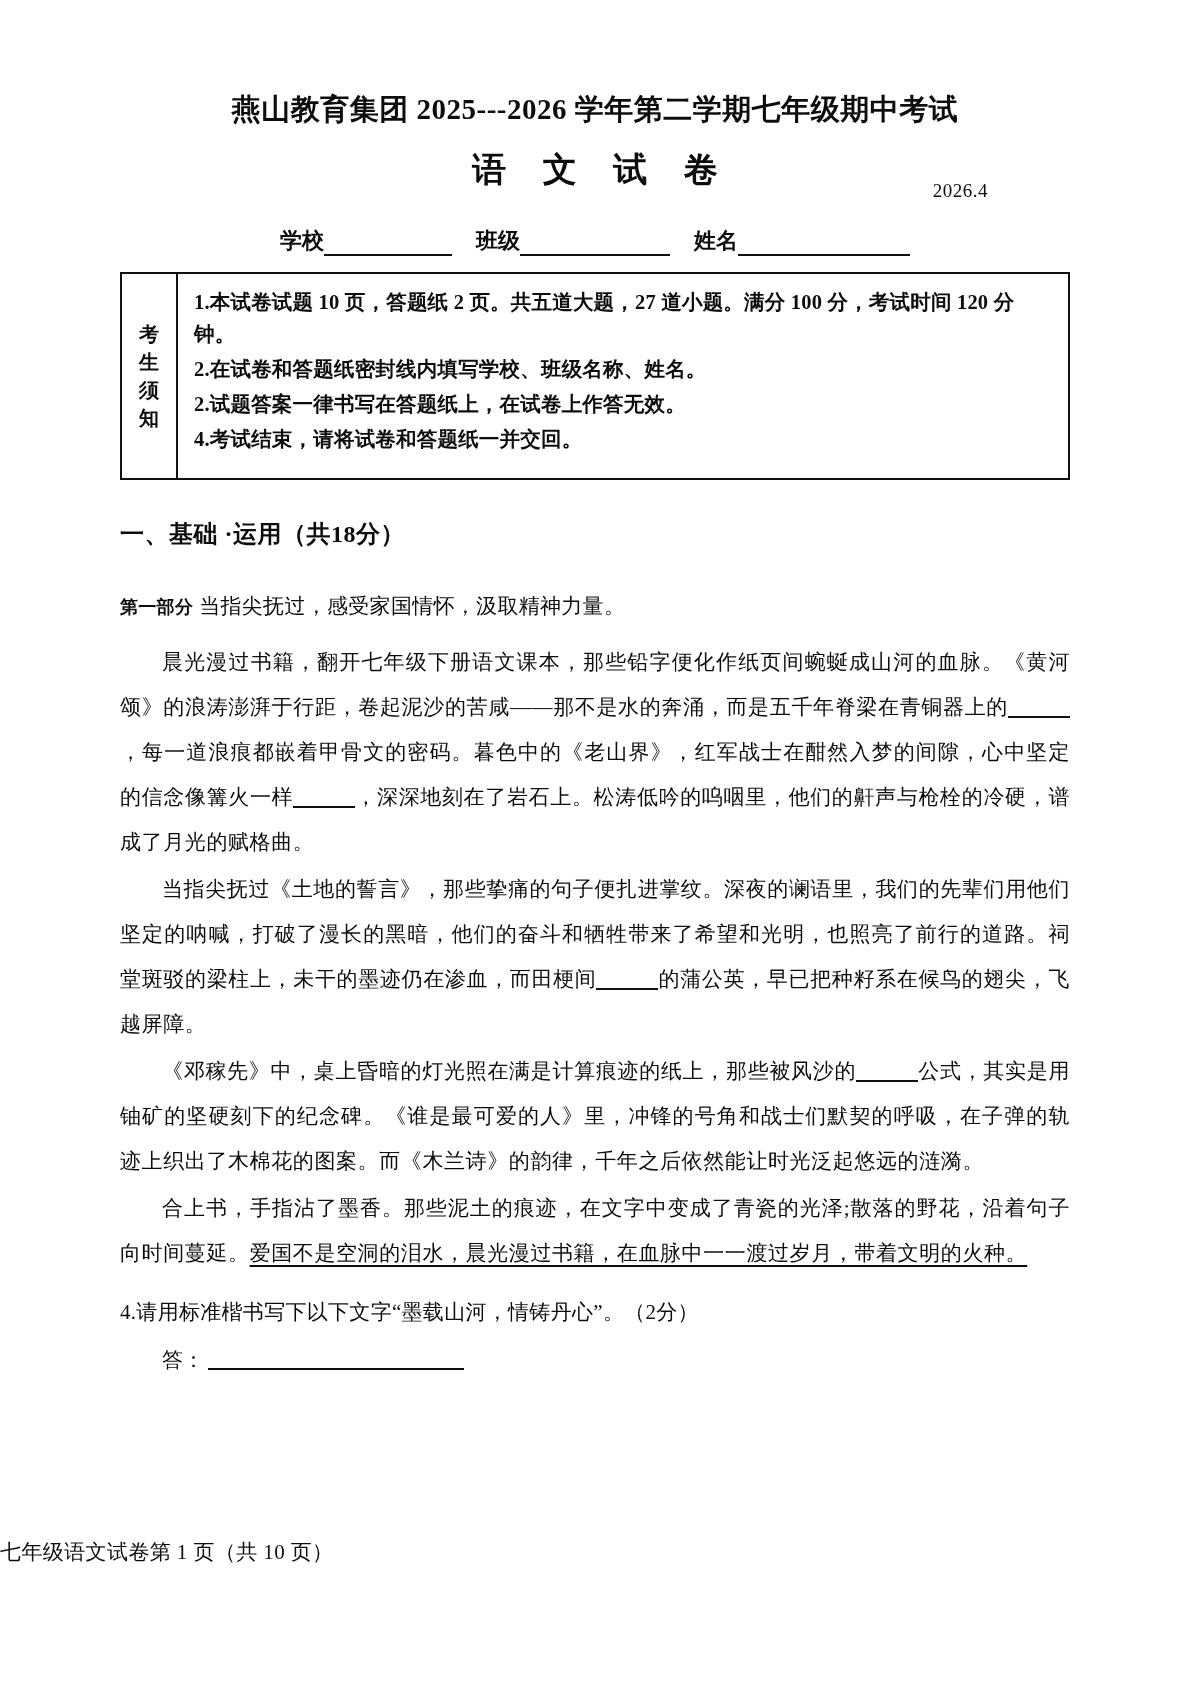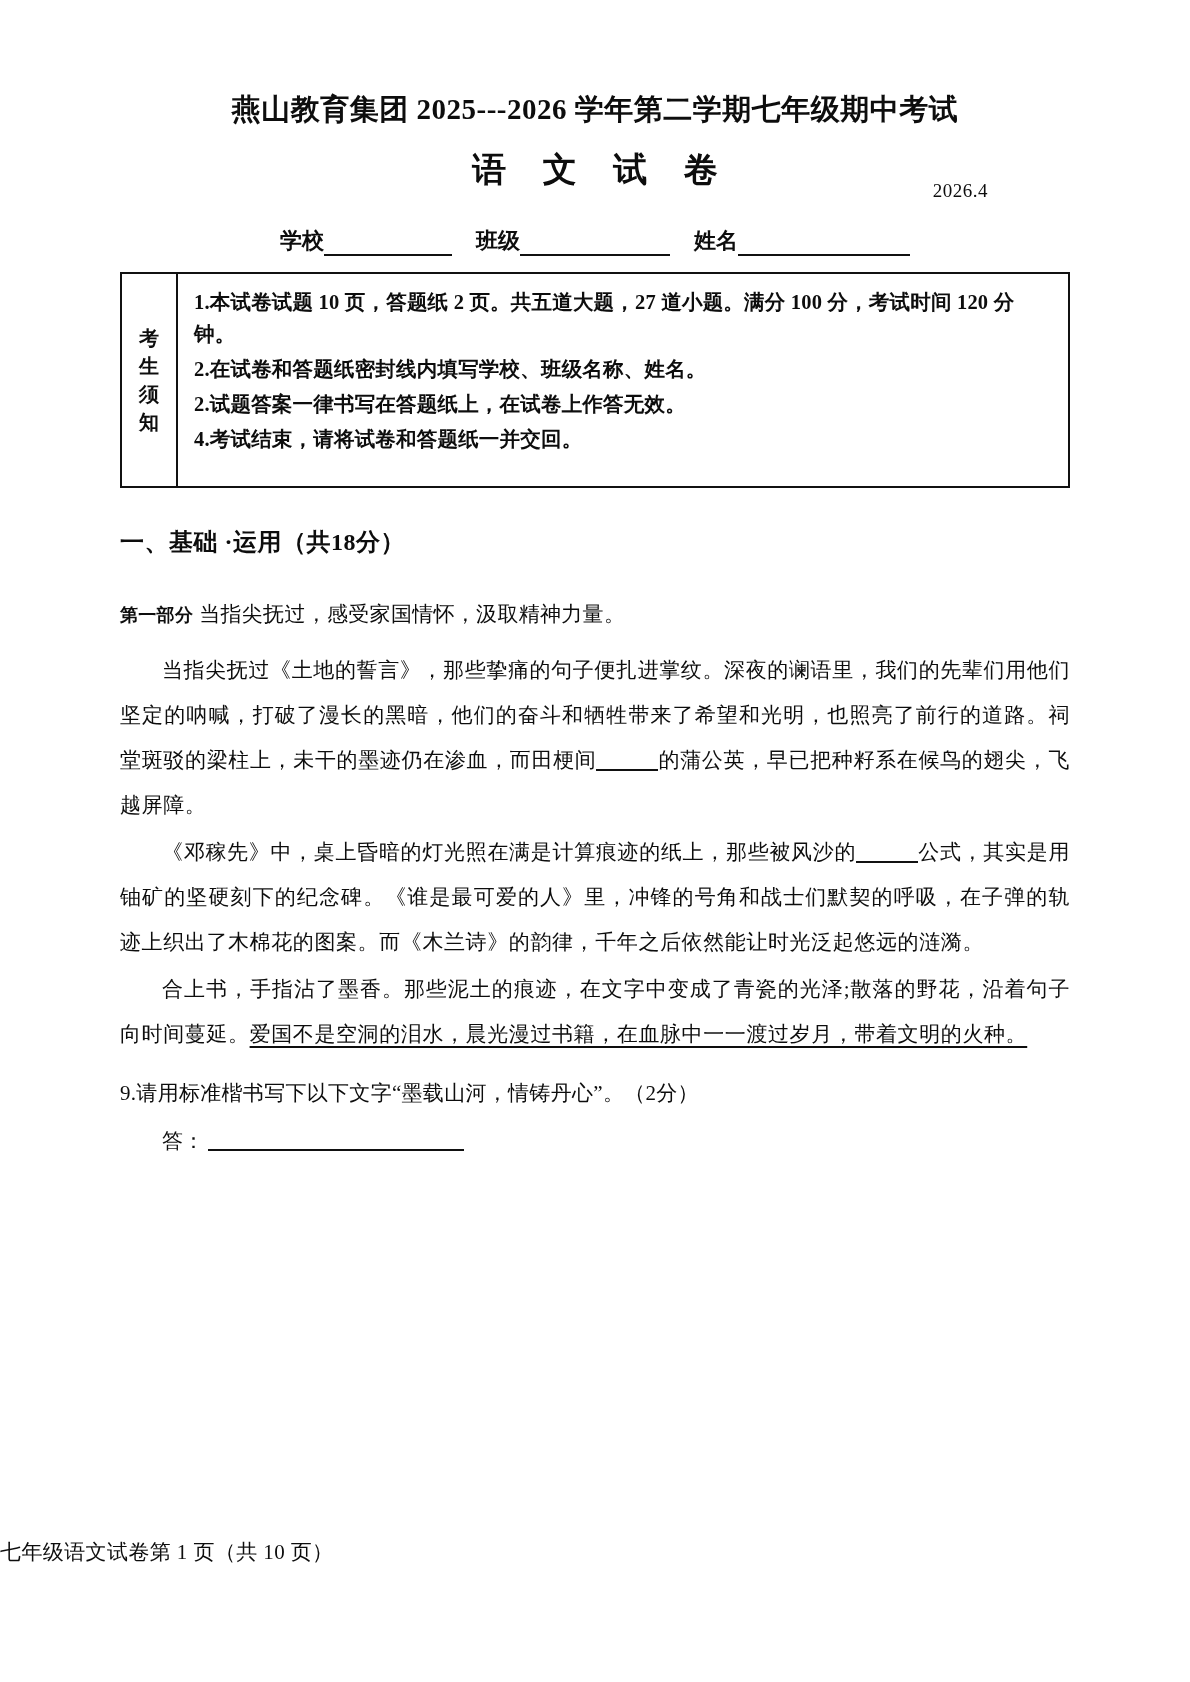--- a/index.html
+++ b/index.html
@@ -98,21 +98,21 @@
     justify-content: center;
     gap: 8px;
     font-size: 20px;
     font-weight: bold;
     padding: 10px 0;
     box-sizing: border-box;
   }
   .notice-label span { line-height: 1; }
   .notice-body {
     flex: 1;
-    padding: 12px 14px 28px 16px;
+    padding: 12px 14px 20px 16px;
     box-sizing: border-box;
   }
   .notice-item {
     font-size: 20.5px;
     font-weight: bold;
     line-height: 32px;
     margin-bottom: 3px;
     letter-spacing: 0.2px;
   }
 
@@ -235,27 +235,28 @@
   </div>
 
   <div class="section-heading">一、基础 ·运用（共18分）</div>
 
   <div class="part-line">
     <span class="part-tag">第一部分</span><span>当指尖抚过，感受家国情怀，汲取精神力量。</span>
   </div>
 
   <div class="body-text">
 
+    <p class="para"><span>晨光漫过书籍，翻开七年级下册语文课本，那些铅字便化作纸页间蜿蜒成山河的血脉。《黄河颂》的浪涛澎湃于行距，卷起泥沙的苦咸——那不是水的奔涌，而是五千年脊梁在青铜器上的</span><span class="fill-blank"></span><span>，每一道浪痕都嵌着甲骨文的密码。暮色中的《老山界》，红军战士在酣然入梦的间隙，心中坚定的信念像篝火一样</span><span class="fill-blank"></span><span>，深深地刻在了岩石上。松涛低吟的呜咽里，他们的鼾声与枪栓的冷硬，谱成了月光的赋格曲。</span></p>
 
     <p class="para"><span>当指尖抚过《土地的誓言》，那些挚痛的句子便扎进掌纹。深夜的谰语里，我们的先辈们用他们坚定的呐喊，打破了漫长的黑暗，他们的奋斗和牺牲带来了希望和光明，也照亮了前行的道路。祠堂斑驳的梁柱上，未干的墨迹仍在渗血，而田梗间</span><span class="fill-blank"></span><span>的蒲公英，早已把种籽系在候鸟的翅尖，飞越屏障。</span></p>
 
     <p class="para"><span>《邓稼先》中，桌上昏暗的灯光照在满是计算痕迹的纸上，那些被风沙的</span><span class="fill-blank"></span><span>公式，其实是用铀矿的坚硬刻下的纪念碑。《谁是最可爱的人》里，冲锋的号角和战士们默契的呼吸，在子弹的轨迹上织出了木棉花的图案。而《木兰诗》的韵律，千年之后依然能让时光泛起悠远的涟漪。</span></p>
 
     <p class="para"><span>合上书，手指沾了墨香。那些泥土的痕迹，在文字中变成了青瓷的光泽;散落的野花，沿着句子向时间蔓延。</span><span class="underlined">爱国不是空洞的泪水，晨光漫过书籍，在血脉中一一渡过岁月，带着文明的火种。</span></p>
 
   </div>
 
-  <div class="question">9.请用标准楷书写下以下文字“墨载山河，情铸丹心”。（2分）</div>
+  <div class="question">4.请用标准楷书写下以下文字“墨载山河，情铸丹心”。（2分）</div>
   <div class="answer-line"><span>答：</span><span class="answer-rule"></span></div>
 
   <div class="footer">七年级语文试卷第 1 页（共 10 页）</div>
 
 </div>
 
 </body></html>

